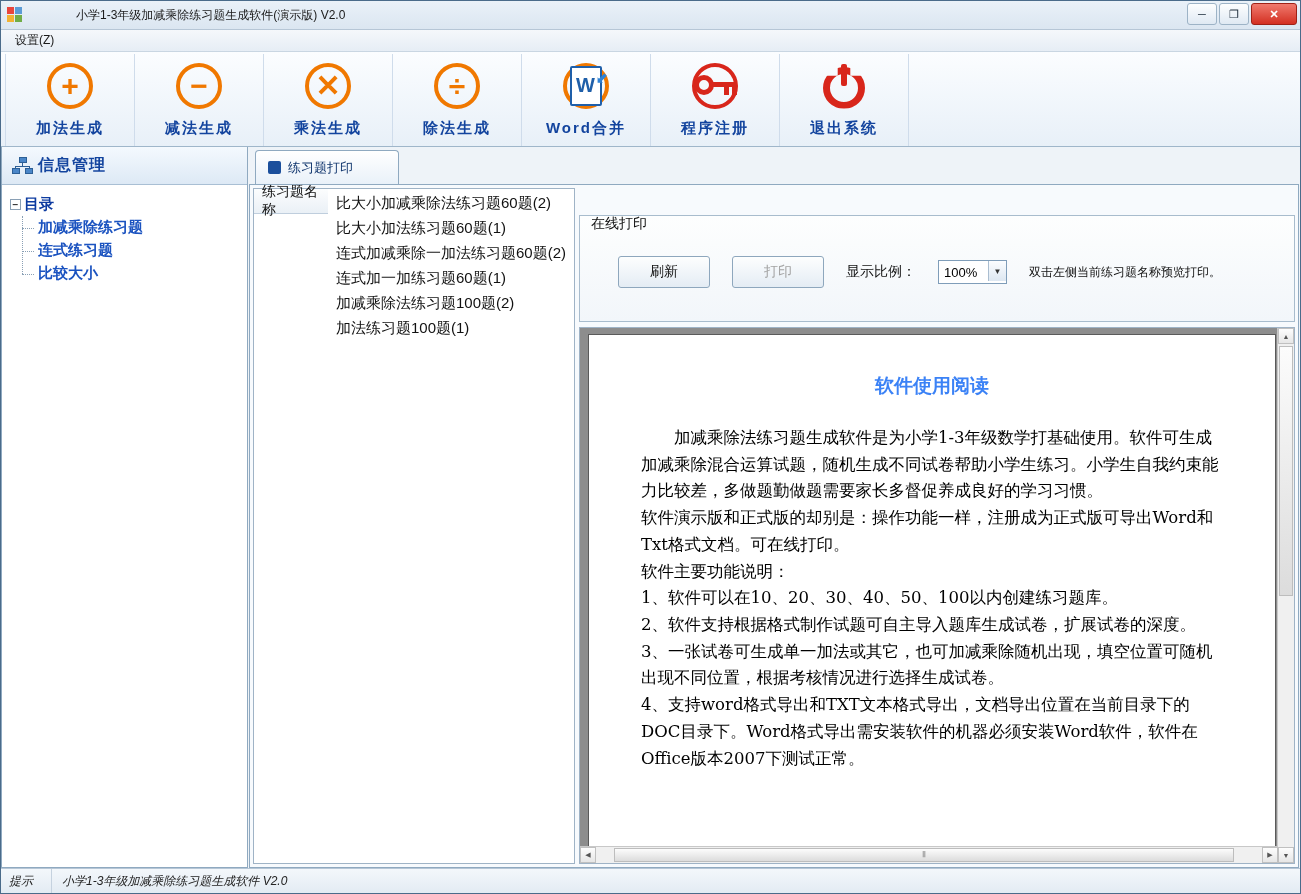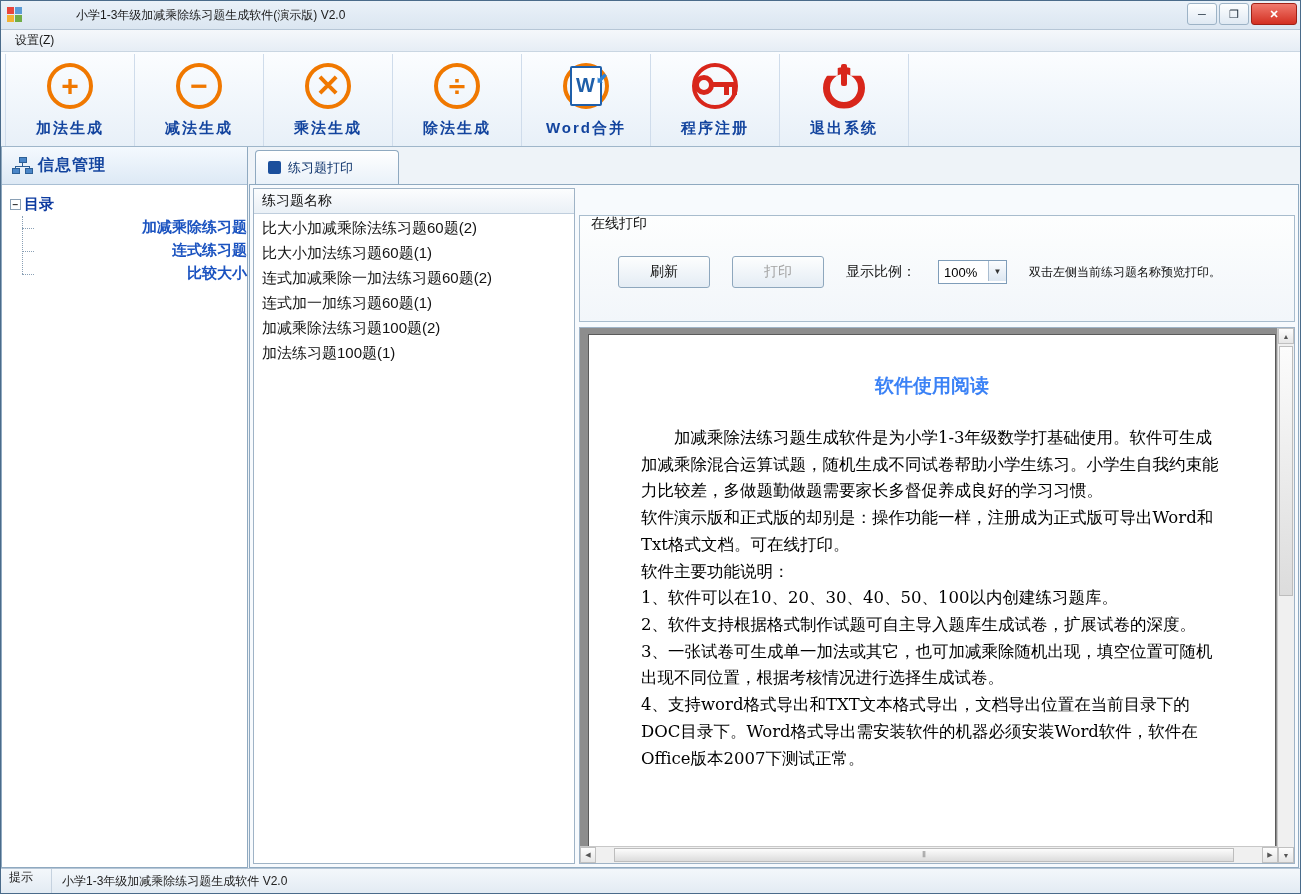--- a/index.html
+++ b/index.html
@@ -292,21 +292,20 @@
     background: #fff;
     font-size: 10px;
     line-height: 9px;
     text-align: center;
     color: #333;
     box-sizing: border-box;
   }
   .tree-children {
     margin-left: 12px;
     position: relative;
-    text-align: right;
   }
   .tree-children::before {
     content: "";
     position: absolute;
     left: 0; top: 0; bottom: 11px;
     border-left: 1px dotted #8aa0b5;
   }
   .tree-node {
     position: relative;
     padding: 2px 0 2px 16px;
@@ -360,21 +359,21 @@
     background: #f7fafd;
     display: flex;
     margin-right: 1px;
   }
   .list-panel {
     width: 320px;
     border: 1px solid #9fb3c6;
     background: #fff;
     margin: 3px;
     display: flex;
-    flex-direction: column;
+    flex-direction: row;
   }
   .list-head {
     height: 24px;
     background: linear-gradient(#fcfdfe, #eaf0f6);
     border-bottom: 1px solid #bfcedd;
     display: flex;
     align-items: center;
     padding-left: 8px;
     font-size: 14px;
     color: #111;
@@ -535,23 +534,24 @@
     font-size: 8px;
     color: #777;
   }
 
   
   .statusbar {
     height: 24px;
     background: linear-gradient(#f3f7fb, #e3ebf3);
     border-top: 1px solid #b6c6d6;
     display: flex;
-    align-items: flex-start;
+    align-items: center;
     font-size: 12px;
     color: #222;
+    font-style: italic;
   }
   .status-cell1 {
     width: 50px;
     padding-left: 8px;
     box-sizing: border-box;
   }
   .status-cell2 {
     flex: 1;
     border-left: 1px solid #c5d2df;
     padding-left: 10px;

